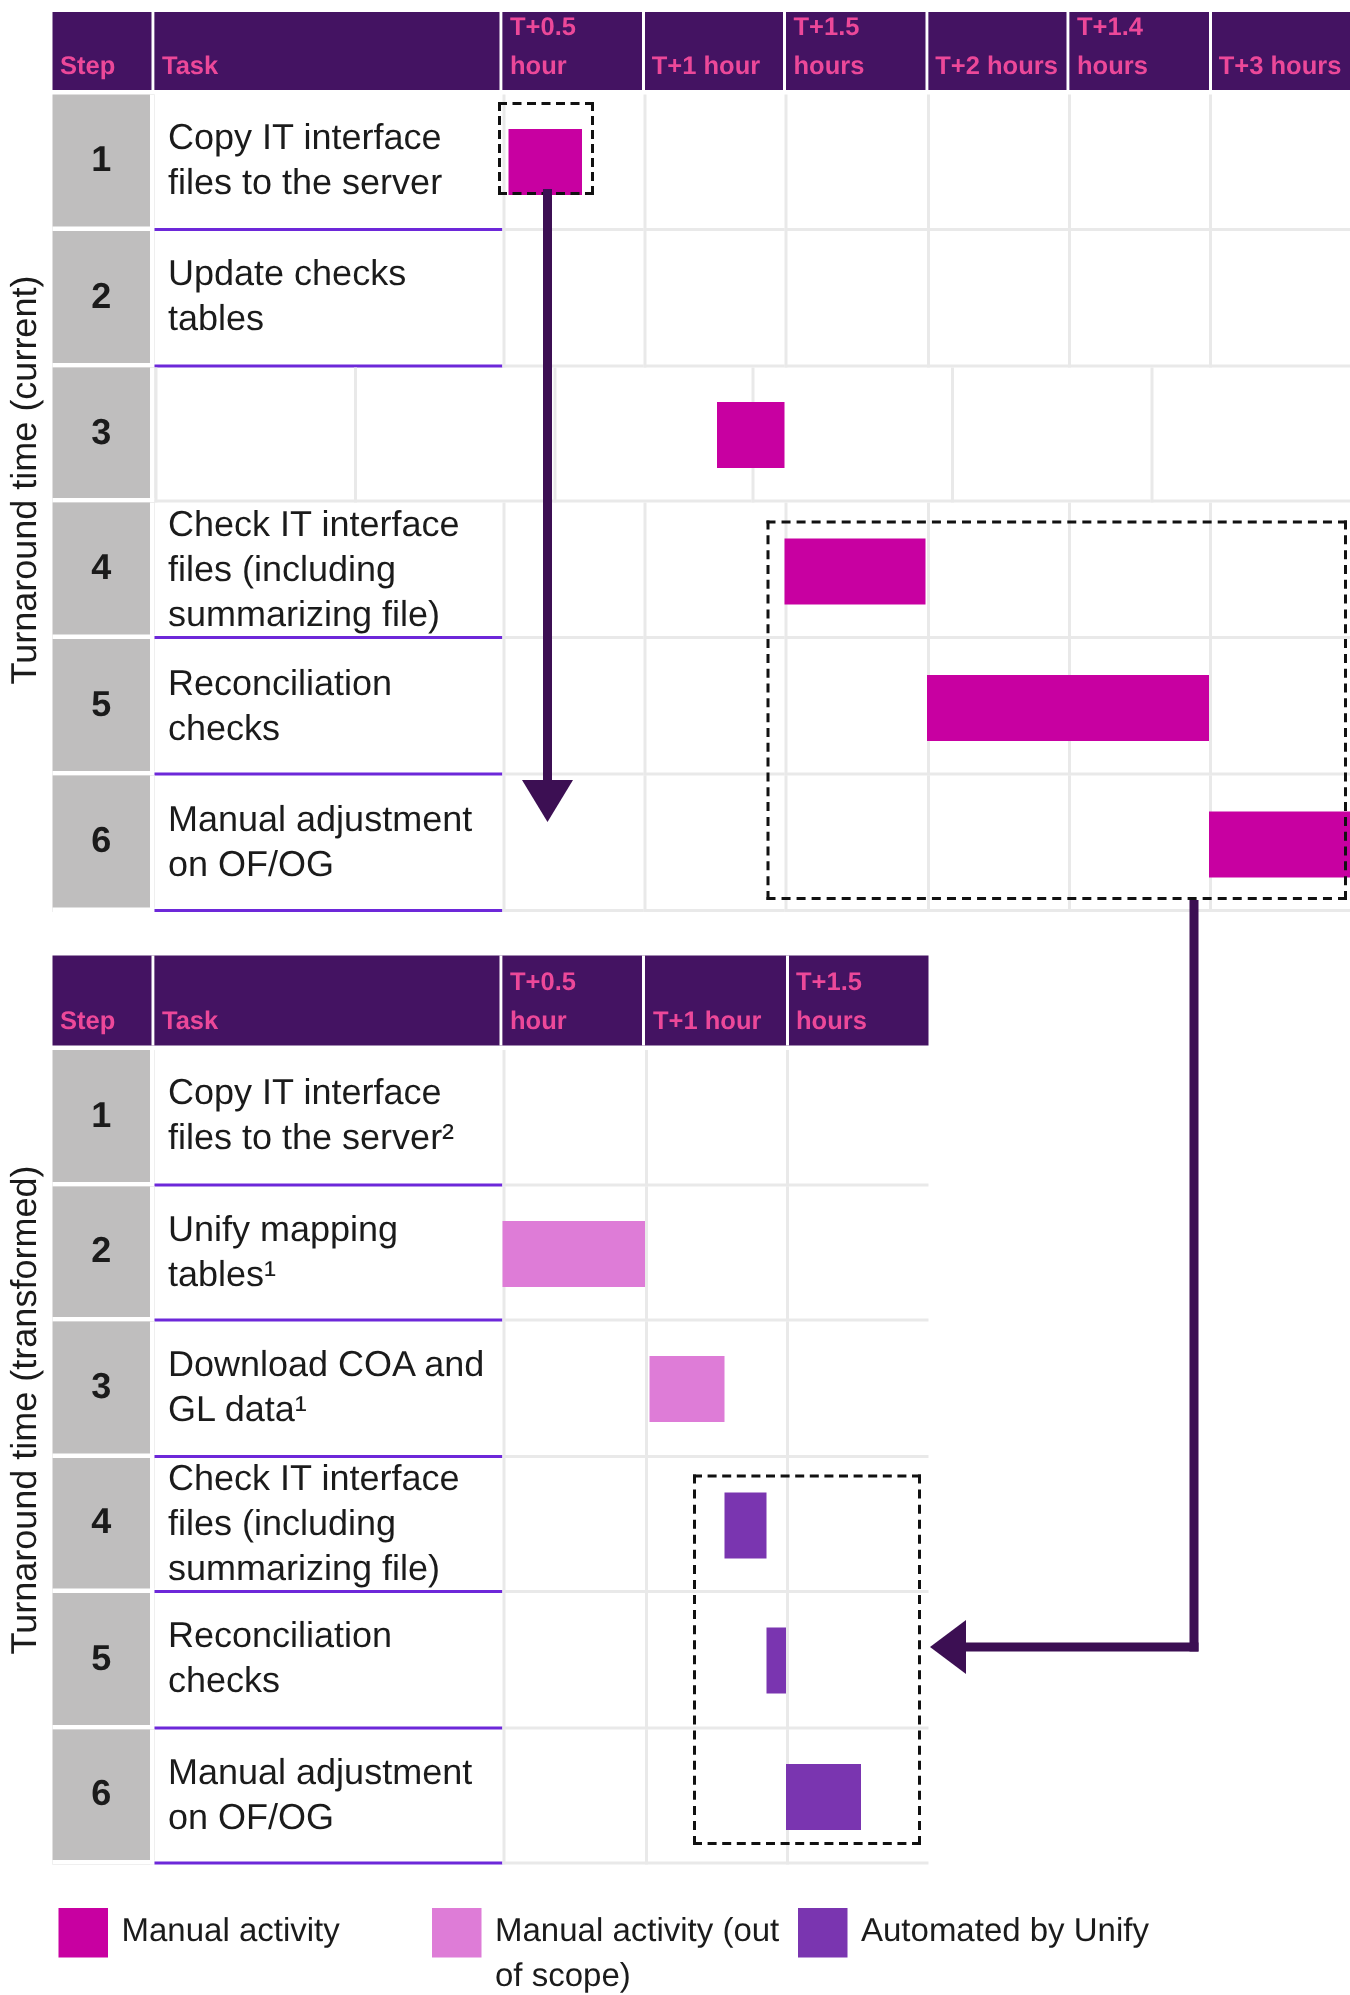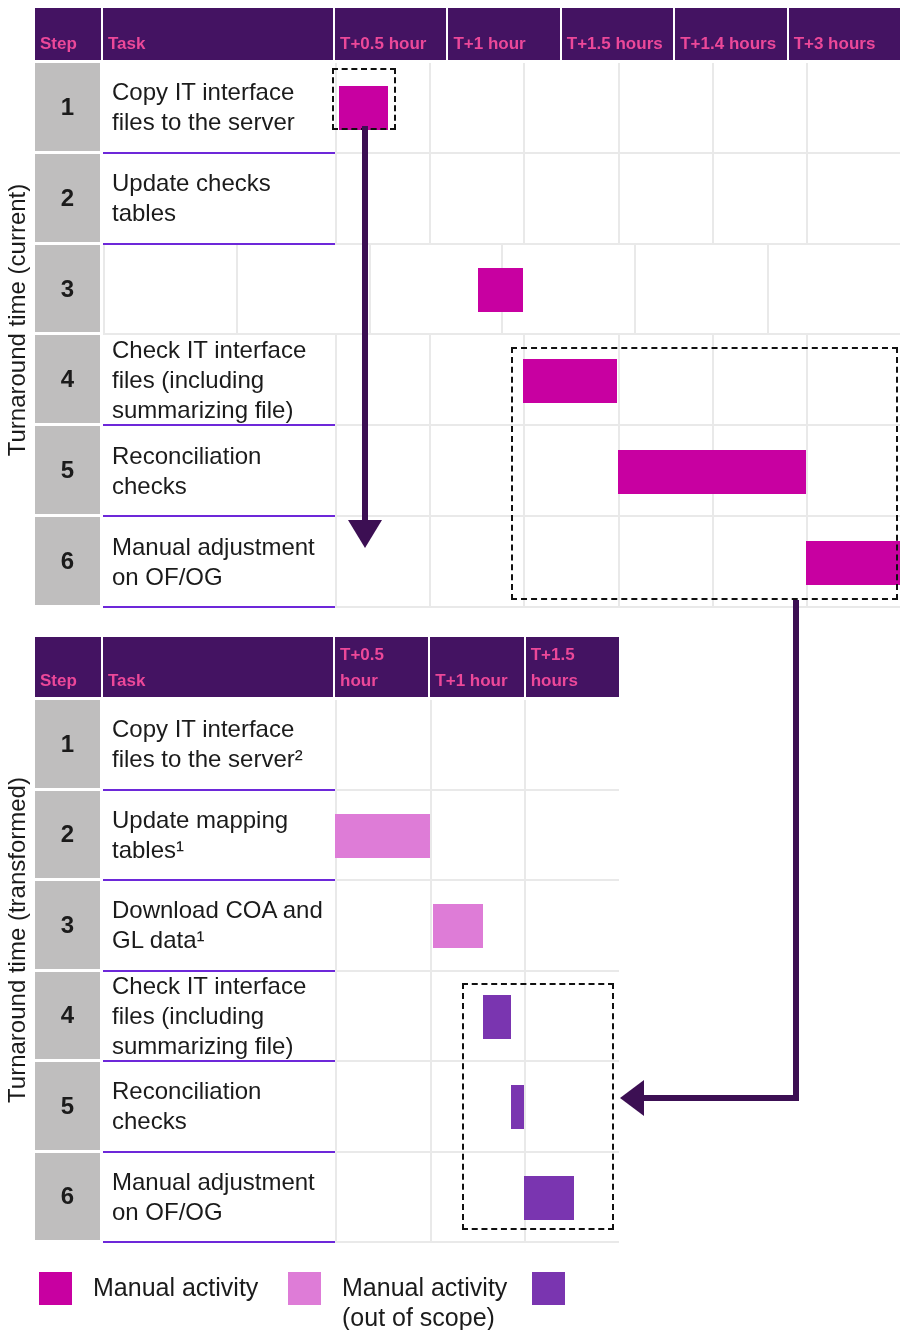--- a/index.html
+++ b/index.html
@@ -49,37 +49,38 @@
   .ahead-down{position:absolute;width:0;height:0;
               border-left:17px solid transparent;border-right:17px solid transparent;
               border-top:28px solid #3c0f53;}
   .ahead-left{position:absolute;width:0;height:0;
               border-top:18px solid transparent;border-bottom:18px solid transparent;
               border-right:24px solid #3c0f53;}
 
   
   .legend-item{position:absolute;display:flex;align-items:flex-start;}
   .swatch{width:33px;height:33px;flex:none;margin-right:9px;}
-  .legend-label{font-size:25px;line-height:30px;margin-top:0;margin-left:12px;}
+  .legend-label{font-size:22px;line-height:30px;margin-top:0;}
 </style>
 </head>
 <body>
 
 <div class="canvas">
 
   <div class="vlabel" style="left:17px;top:320px;">Turnaround time (current)</div>
   <div class="vlabel" style="left:17px;top:940px;">Turnaround time (transformed)</div>
 
   <div class="gantt gantt-a">
     <div class="hrow">
       <div class="hcell step-col">Step</div>
       <div class="hcell task-col">Task</div>
       <div class="hcell time-col">T+0.5 hour</div>
       <div class="hcell time-col">T+1 hour</div>
       <div class="hcell time-col">T+1.5 hours</div>
+      <div class="hcell time-col">T+2 hours</div>
       <div class="hcell time-col">T+1.4 hours</div>
       <div class="hcell time-col">T+3 hours</div>
     </div>
     <div class="gbody">
       <div class="brow">
         <div class="stepcell">1</div>
         <div class="taskcell">Copy IT interface files to the server</div>
         <div class="tcell"></div>
           <div class="tcell"></div>
           <div class="tcell"></div>
@@ -157,21 +158,21 @@
     <div class="gbody">
       <div class="brow">
         <div class="stepcell">1</div>
         <div class="taskcell">Copy IT interface files to the server²</div>
         <div class="tcell"></div>
           <div class="tcell"></div>
           <div class="tcell"></div>
       </div>
       <div class="brow">
         <div class="stepcell">2</div>
-        <div class="taskcell">Update mapping tables¹</div>
+        <div class="taskcell">Unify mapping tables¹</div>
         <div class="tcell"></div>
           <div class="tcell"></div>
           <div class="tcell"></div>
       </div>
       <div class="brow">
         <div class="stepcell">3</div>
         <div class="taskcell">Download COA and GL data¹</div>
         <div class="tcell"></div>
           <div class="tcell"></div>
           <div class="tcell"></div>
@@ -221,15 +222,16 @@
   <div class="legend-item" style="left:39px;top:1272px;width:230px;">
     <div class="swatch" style="background: rgb(200, 0, 161);"></div>
     <div class="legend-label">Manual activity</div>
   </div>
   <div class="legend-item" style="left:288px;top:1272px;width:235px;">
     <div class="swatch" style="background: rgb(222, 124, 215);"></div>
     <div class="legend-label">Manual activity (out of scope)</div>
   </div>
   <div class="legend-item" style="left:532px;top:1272px;width:300px;">
     <div class="swatch" style="background: rgb(122, 53, 176);"></div>
+    <div class="legend-label">Automated by Unify</div>
   </div>
 
 </div>
 
 </body></html>

